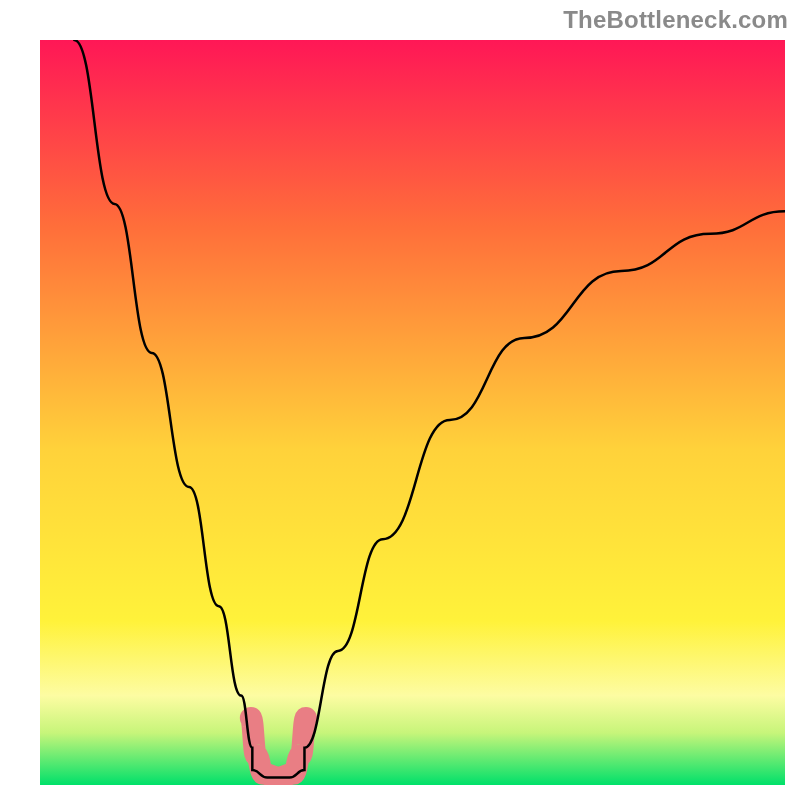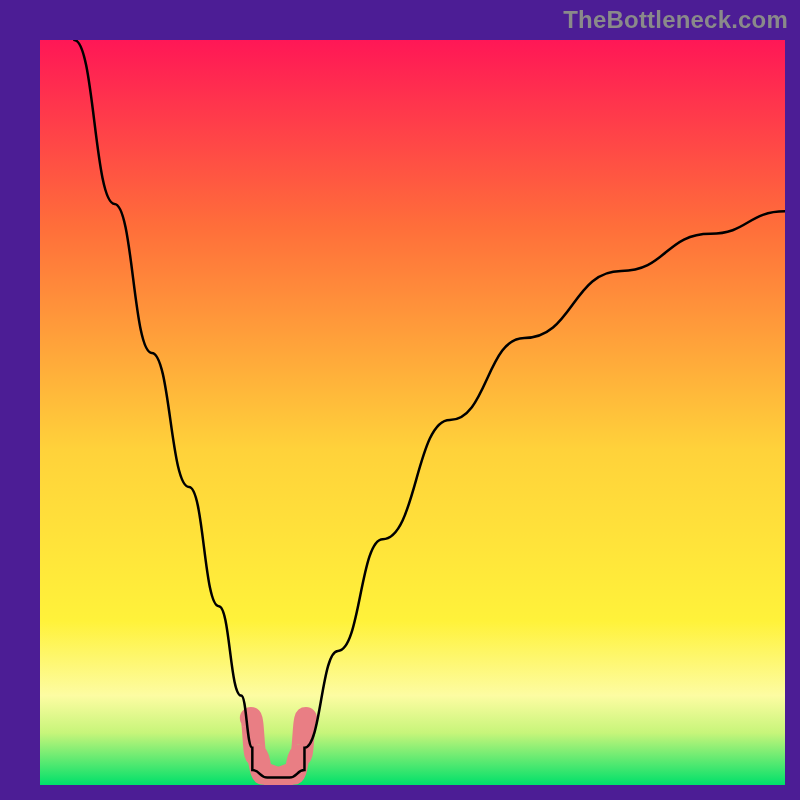--- a/index.html
+++ b/index.html
@@ -9,21 +9,21 @@
     height: 800px;
     background: #000;
     overflow: hidden;
   }
   .frame {
     position: absolute;
     left: 0;
     top: 0;
     width: 800px;
     height: 800px;
-    background: #4c1d95;
+    background: #ffffff;
   }
   .plot {
     position: absolute;
     left: 40px;
     top: 40px;
     width: 745px;
     height: 745px;
     overflow: hidden;
   }
   .watermark {

